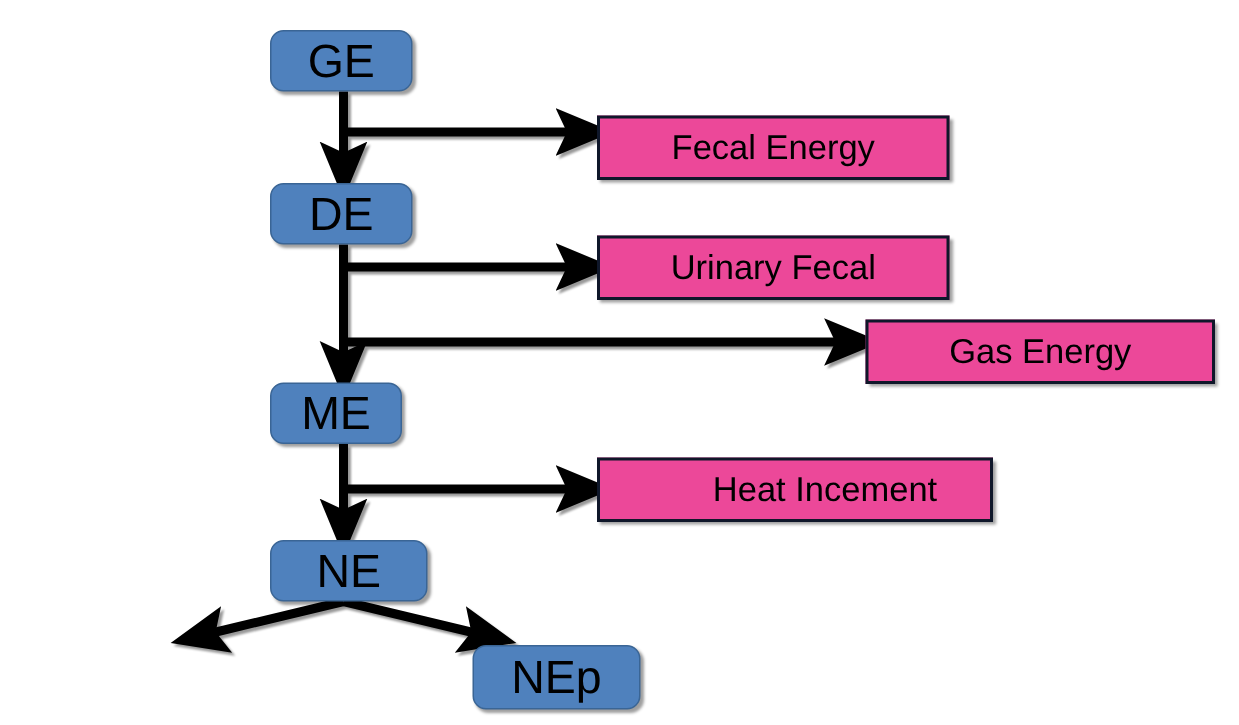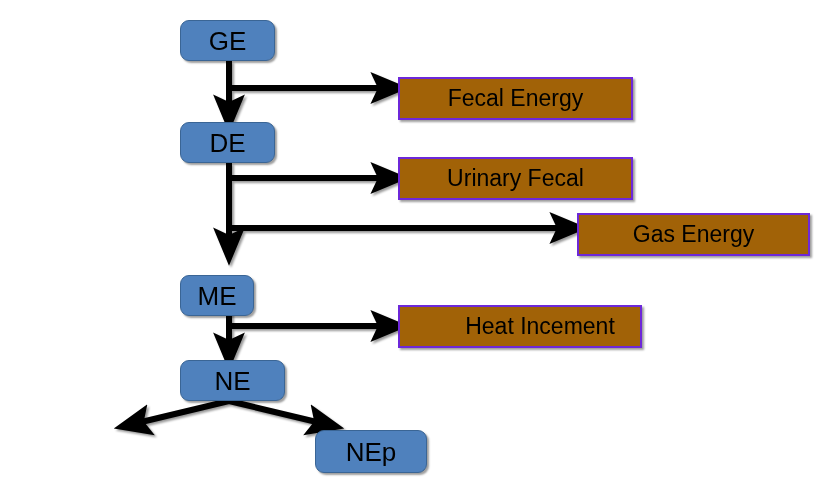--- a/index.html
+++ b/index.html
@@ -33,26 +33,26 @@
     justify-content: center;
     text-align: center;
     color: #000000;
     line-height: 1;
     white-space: nowrap;
   }
   .node-blue {
     background: #4F81BD;
     border: 1px solid #3A6595;
     border-radius: 9px;
-    font-size: 26px;
+    font-size: 31px;
     box-shadow: 2px 2px 2px rgba(0,0,0,0.38);
   }
   .node-yellow {
-    background: #a16207;
-    border: 2px solid #6d28d9;
+    background: #ec4899;
+    border: 2px solid #0f172a;
     border-radius: 0;
     font-size: 23px;
     box-shadow: 2px 2px 2px rgba(0,0,0,0.38);
   }
 </style>
 </head>
 <body>
 
 <div id="canvas">
 
@@ -84,21 +84,21 @@
   </svg>
 
   <div class="node node-blue" style="left:180px; top:20px; width:95px; height:41px;">
     <span>GE</span>
   </div>
 
   <div class="node node-blue" style="left:180px; top:122px; width:95px; height:41px;text-align:right;">
     <span>DE</span>
   </div>
 
-  <div class="node node-blue" style="left:180px; top:255px; width:74px; height:41px;margin-top:20px;">
+  <div class="node node-blue" style="left:180px; top:255px; width:88px; height:41px;">
     <span>ME</span>
   </div>
 
   <div class="node node-blue" style="left:180px; top:360px; width:105px; height:41px;">
     <span>NE</span>
   </div>
 
 
   <div class="node node-blue" style="left:315px; top:430px; width:112px; height:43px;">
     <span>NEp</span>
@@ -109,17 +109,17 @@
   </div>
 
   <div class="node node-yellow" style="left:398px; top:157px; width:235px; height:43px;">
     <span>Urinary Fecal</span>
   </div>
 
   <div class="node node-yellow" style="left:577px; top:213px; width:233px; height:43px;">
     <span>Gas Energy</span>
   </div>
 
-  <div class="node node-yellow" style="left:398px; top:305px; width:244px; height:43px;padding-left:40px;">
+  <div class="node node-yellow" style="left:398px; top:305px; width:264px; height:43px;padding-left:40px;">
     <span>Heat Incement</span>
   </div>
 
 </div>
 
 </body></html>

